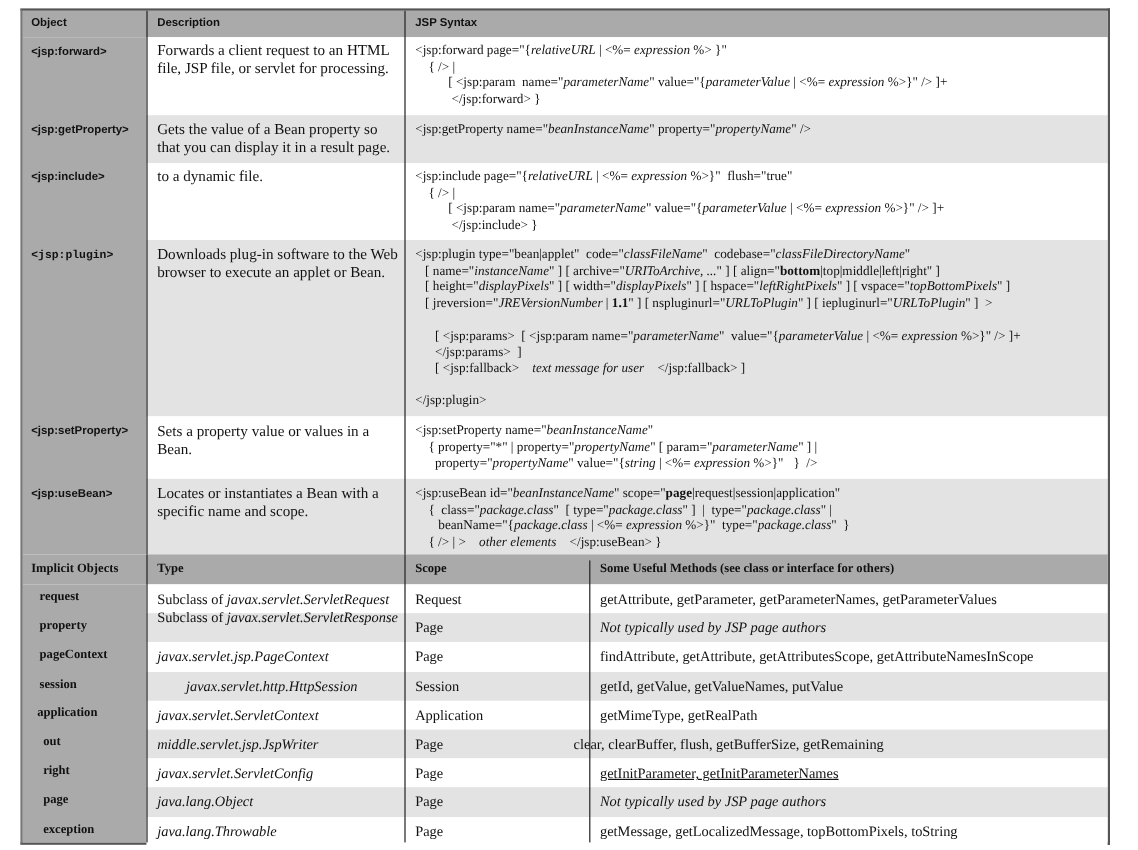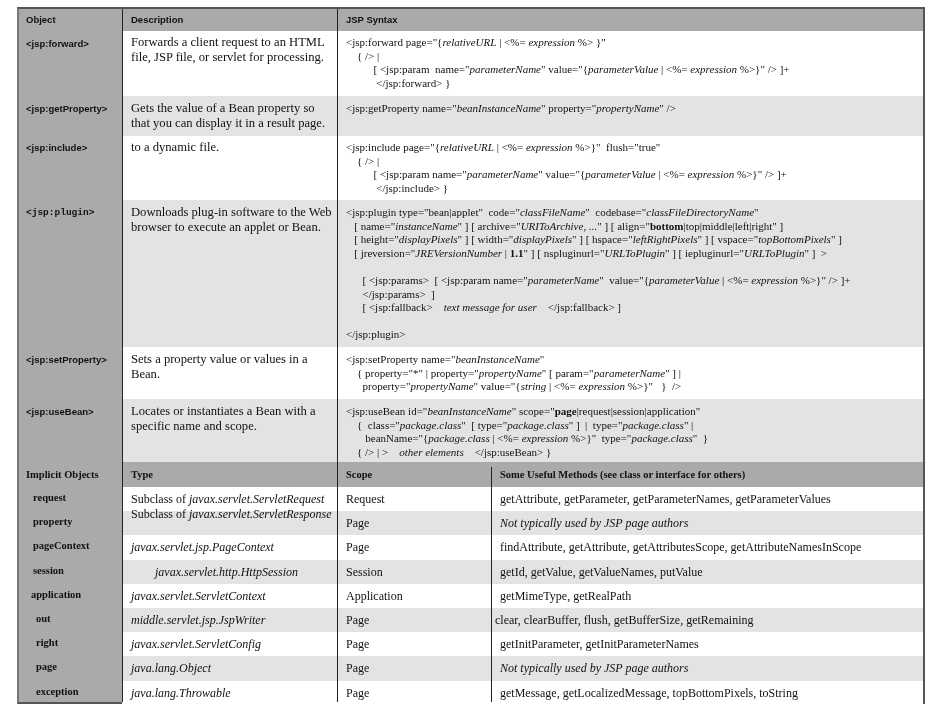--- a/index.html
+++ b/index.html
@@ -117,26 +117,26 @@
       <div class="abs cell" style="left: 481px; top: 555.6px;">getId, getValue, getValueNames, putValue</div>
       <div class="abs" style="left: 103px; top: 574.8px; width: 801px; height: 24.2px; background: rgb(255, 255, 255);"></div>
       <div class="abs ilabel" style="left: 12px; top: 579.8px;">application</div>
       <div class="abs cell" style="left: 112px; top: 579.8px;"><i>javax.servlet.ServletContext</i></div>
       <div class="abs cell" style="left: 327px; top: 579.8px;">Application</div>
       <div class="abs cell" style="left: 481px; top: 579.8px;">getMimeType, getRealPath</div>
       <div class="abs" style="left: 103px; top: 599px; width: 801px; height: 24.2px; background: rgb(227, 227, 227);"></div>
       <div class="abs ilabel" style="left: 17px; top: 604px;">out</div>
       <div class="abs cell" style="left: 112px; top: 604px;"><i>middle.servlet.jsp.JspWriter</i></div>
       <div class="abs cell" style="left: 327px; top: 604px;">Page</div>
-      <div class="abs cell" style="left: 476px; top: 604px;">clear, clearBuffer, flush, getBufferSize, getRemaining</div>
+      <div class="abs cell" style="left: 459px; top: 604px;">clear, clearBuffer, flush, getBufferSize, getRemaining</div>
       <div class="abs" style="left: 103px; top: 623.2px; width: 801px; height: 24.2px; background: rgb(255, 255, 255);"></div>
       <div class="abs ilabel" style="left: 17px; top: 628.2px;">right</div>
       <div class="abs cell" style="left: 112px; top: 628.2px;"><i>javax.servlet.ServletConfig</i></div>
       <div class="abs cell" style="left: 327px; top: 628.2px;">Page</div>
-      <div class="abs cell" style="left: 481px; top: 628.2px;">getInitParameter, getInitParameterNames</div>
+      <div class="abs cell" style="left: 481px; top: 628.2px; text-decoration: underline;">getInitParameter, getInitParameterNames</div>
       <div class="abs" style="left: 103px; top: 647.4px; width: 801px; height: 24.2px; background: rgb(227, 227, 227);"></div>
       <div class="abs ilabel" style="left: 17px; top: 652.4px;">page</div>
       <div class="abs cell" style="left: 112px; top: 652.4px;"><i>java.lang.Object</i></div>
       <div class="abs cell" style="left: 327px; top: 652.4px;">Page</div>
       <div class="abs cell" style="left: 481px; top: 652.4px; font-style: italic;">Not typically used by JSP page authors</div>
       <div class="abs" style="left: 103px; top: 671.6px; width: 801px; height: 24.2px; background: rgb(255, 255, 255);"></div>
       <div class="abs ilabel" style="left: 17px; top: 676.6px;">exception</div>
       <div class="abs cell" style="left: 112px; top: 676.6px;"><i>java.lang.Throwable</i></div>
       <div class="abs cell" style="left: 327px; top: 676.6px;">Page</div>
       <div class="abs cell" style="left: 481px; top: 676.6px;">getMessage, getLocalizedMessage, topBottomPixels, toString</div>

